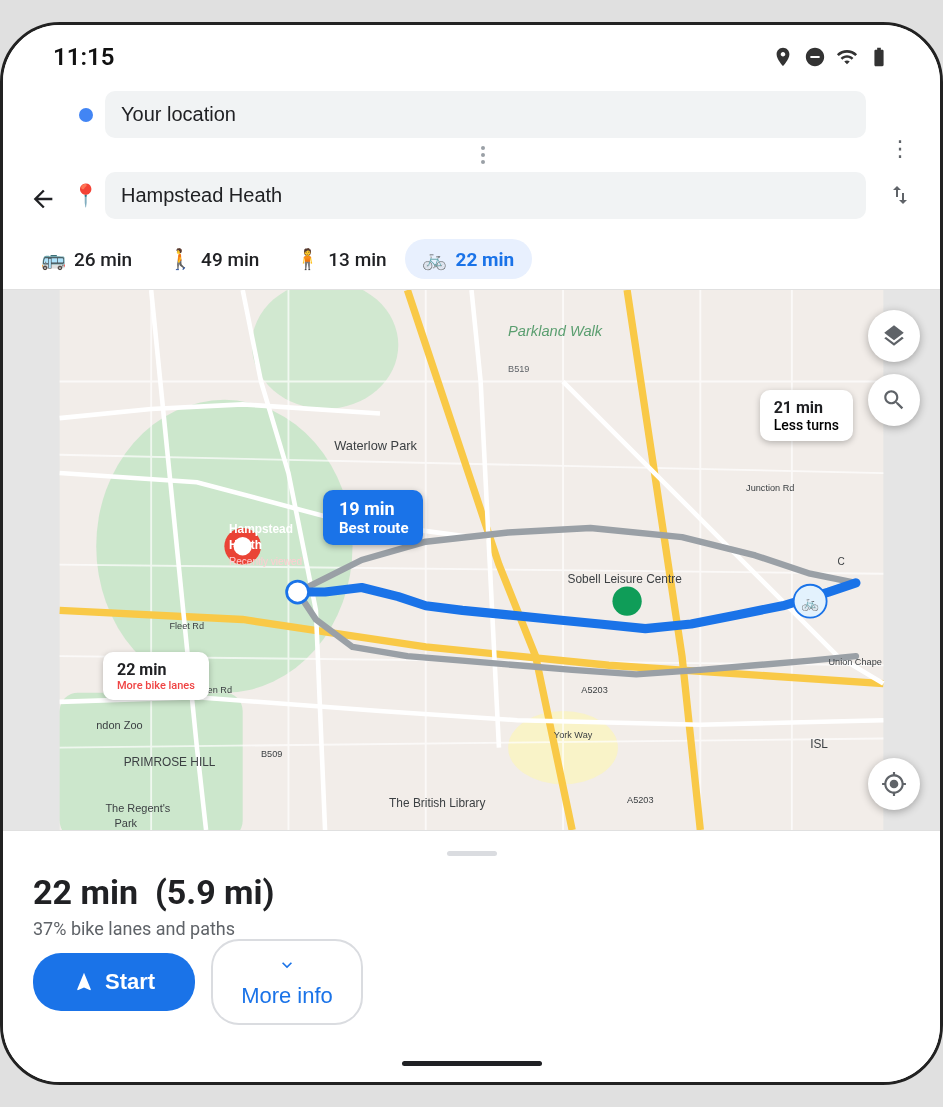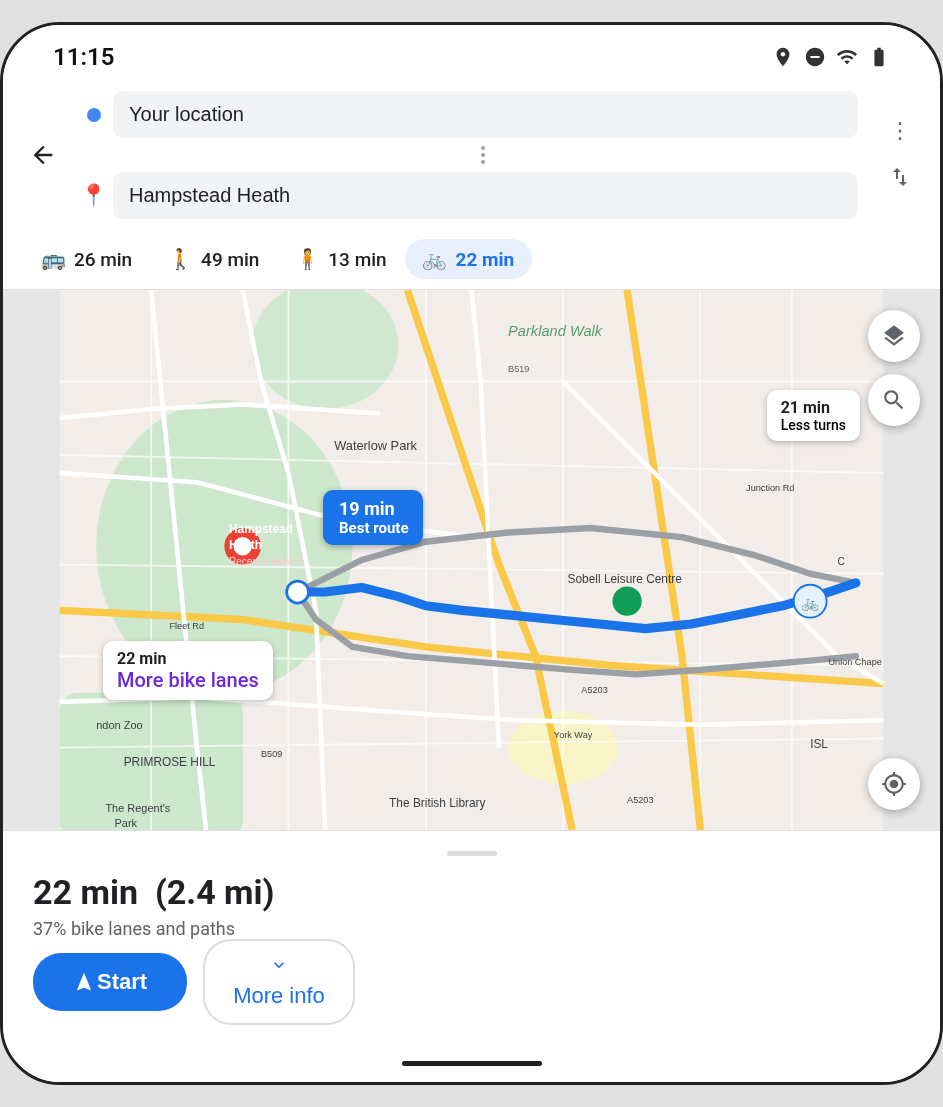--- a/index.html
+++ b/index.html
@@ -48,22 +48,22 @@
     }
 
     
     .nav-bar {
       background: #fff;
       padding: 10px 20px 6px;
       flex-shrink: 0;
     }
     .nav-row {
       display: flex;
-      align-items: center;
-      gap: 22px;
+      align-items: flex-end;
+      gap: 14px;
       margin-bottom: 8px;
     }
     .back-btn {
       width: 40px;
       height: 40px;
       display: flex;
       align-items: center;
       justify-content: center;
       cursor: pointer;
     }
@@ -269,21 +269,21 @@
       background: #1a73e8;
       color: #fff;
       border: none;
       border-radius: 28px;
       padding: 16px 40px;
       font-size: 22px;
       font-weight: 600;
       cursor: pointer;
       display: flex;
       align-items: center;
-      gap: 2px;
+      gap: 10px;
     }
     .more-info-btn {
       background: #fff;
       color: #1a73e8;
       border: 2px solid #dadce0;
       border-radius: 28px;
       padding: 14px 28px;
       font-size: 22px;
       font-weight: 500;
       cursor: pointer;
@@ -493,41 +493,41 @@
       </svg>
     </div>
 
     <div class="map-overlay-btn location-btn">
       <svg width="26" height="26" viewBox="0 0 24 24" fill="#5f6368">
         <path d="M12 8c-2.21 0-4 1.79-4 4s1.79 4 4 4 4-1.79 4-4-1.79-4-4-4zm8.94 3c-.46-4.17-3.77-7.48-7.94-7.94V1h-2v2.06C6.83 3.52 3.52 6.83 3.06 11H1v2h2.06c.46 4.17 3.77 7.48 7.94 7.94V23h2v-2.06c4.17-.46 7.48-3.77 7.94-7.94H23v-2h-2.06zM12 19c-3.87 0-7-3.13-7-7s3.13-7 7-7 7 3.13 7 7-3.13 7-7 7z"></path>
       </svg>
     </div>
 
     
-    <div class="route-label-small" style="top: 100px; right: 80px;">
+    <div class="route-label-small" style="top: 100px; right: 87px;">
       <div style="font-weight:700; font-size:16px;">21 min</div>
       <div style="font-size:14px; color:#000000;">Less turns</div>
     </div>
 
     <div class="route-label best" style="top: 200px; left: 320px; padding-left: 16px;">
       <div style="font-weight:700; font-size:18px;">19 min</div>
       <div style="font-size:15px;">Best route</div>
     </div>
 
     <div class="route-label-small" style="bottom: 130px; left: 100px;">
       <div style="font-weight:700; font-size:16px;">22 min</div>
-      <div style="font-size:20px; color:#6d28d9;">More bike lanes</div>
+      <div style="font-size:11px; color:#ef4444;">More bike lanes</div>
     </div>
   </div>
 
   <div class="bottom-sheet">
     <div class="sheet-handle"></div>
 
     <div class="route-summary-title">
-      <span>22 min</span>&nbsp;&nbsp;<span>(2.4 mi)</span>
+      <span>22 min</span>&nbsp;&nbsp;<span>(5.9 mi)</span>
     </div>
 
     <div class="route-summary-sub">37% bike lanes and paths</div>
 
 
     <div class="action-buttons">
       <button class="start-btn">
         <svg width="22" height="22" viewBox="0 0 24 24" fill="white">
           <path d="M12 2L4.5 20.29l.71.71L12 18l6.79 3 .71-.71z"></path>
         </svg>

